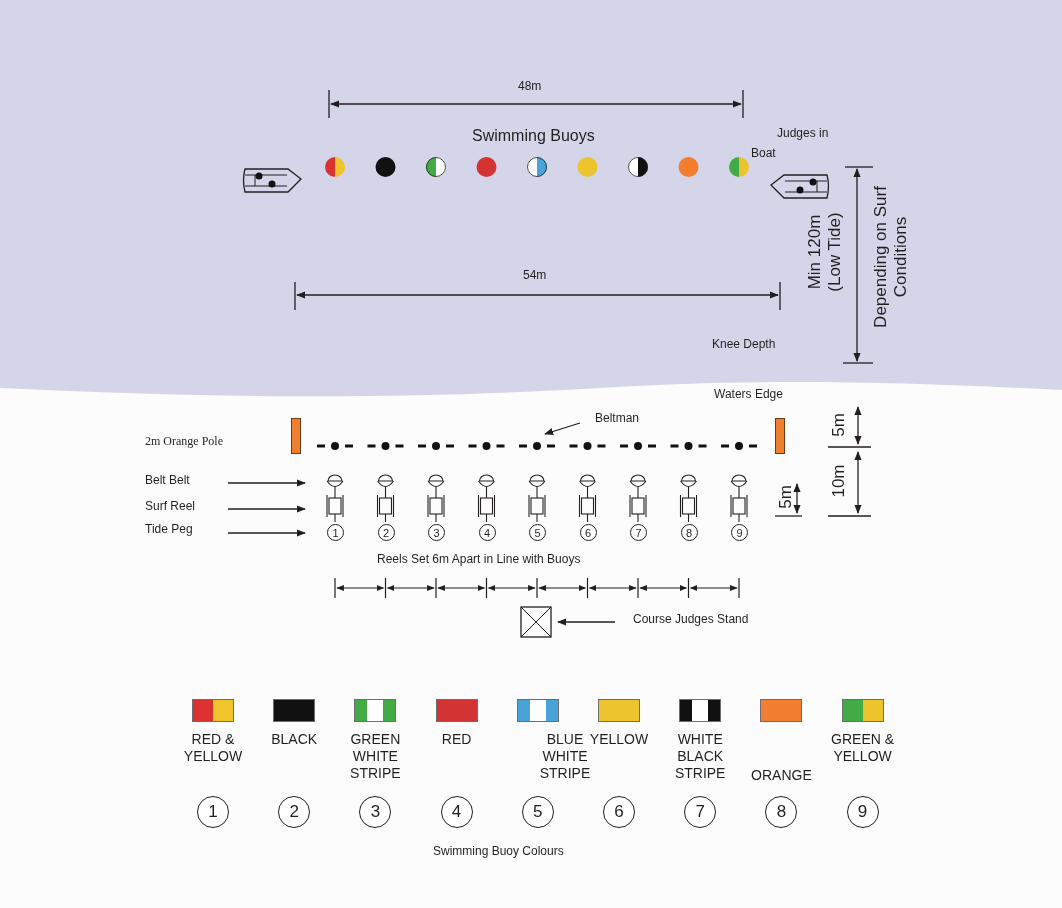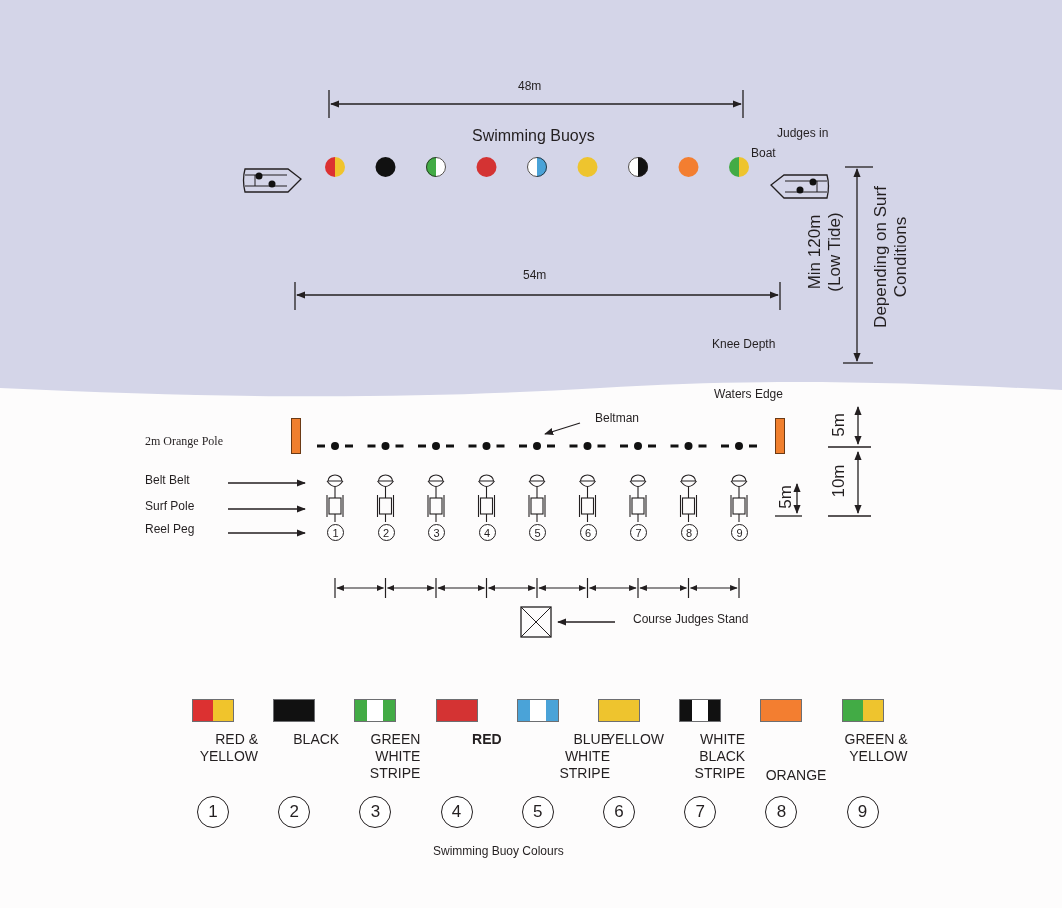--- a/index.html
+++ b/index.html
@@ -1,19 +1,19 @@
 <!DOCTYPE html>
 <html><head>
 <meta charset="utf-8">
 <style>
   html,body{margin:0;padding:0;}
   body{width:1062px;height:908px;position:relative;overflow:hidden;background:#fdfcfc;font-family:"Liberation Sans","DejaVu Sans",sans-serif;color:#231f20;}
   #scene{position:absolute;left:0;top:0;width:1062px;height:908px;}
   .lbl{position:absolute;white-space:nowrap;font-size:12px;color:#231f20;line-height:1.1;}
-  .lbl-sm{position:absolute;font-size:14px;color:#231f20;line-height:17px;text-align:right;text-transform:uppercase;width:90px;}
+  .lbl-sm{position:absolute;font-size:14px;color:#231f20;line-height:17px;text-align:center;text-transform:uppercase;width:90px;}
   .num-circle{position:absolute;width:32px;height:32px;border:1.3px solid #231f20;border-radius:50%;display:flex;align-items:center;justify-content:center;font-size:17px;box-sizing:border-box;background:#fff;}
   .swatch{position:absolute;width:42px;height:23px;border:1px solid #6d6e71;box-sizing:border-box;}
   .vert{position:absolute;transform-origin:left top;transform:rotate(-90deg);white-space:nowrap;font-size:17px;line-height:20px;text-align:center;}
 </style>
 </head>
 <body>
 
 <div id="scene">
 
   <svg id="bg" width="1062" height="908" style="position:absolute;left:0;top:0;">
@@ -307,25 +307,26 @@
   <div class="vert" style="left:871px;top:347px;width:180px;">
     <div>Depending on Surf</div>
     <div>Conditions</div>
   </div>
   <span class="lbl" style="left:712px;top:338px;">Knee Depth</span>
   <span class="lbl" style="left:714px;top:368px;margin-top:20px;">Waters Edge</span>
 
   <span class="lbl" style="left:595px;top:412px;">Beltman</span>
   <span class="lbl" style="left:145px;top:435px;font-family:Liberation Serif, serif;">2m Orange Pole</span>
   <span class="lbl" style="left:145px;top:474px;">Belt Belt</span>
-  <span class="lbl" style="left:145px;top:500px;">Surf Pole</span>
-  <span class="lbl" style="left:145px;top:523px;">Reel Peg</span>
+  <span class="lbl" style="left:145px;top:500px;">Surf Reel</span>
+  <span class="lbl" style="left:145px;top:523px;">Tide Peg</span>
   <div class="vert" style="left:829px;top:440px;width:30px;">5m</div>
   <div class="vert" style="left:829px;top:501px;width:40px;">10m</div>
   <div class="vert" style="left:776px;top:512px;width:30px;">5m</div>
+  <span class="lbl" style="left:377px;top:553px;">Reels Set 6m Apart in Line with Buoys</span>
   <span class="lbl" style="left:633px;top:613px;">Course Judges Stand</span>
 
   <div id="pegs">
       <div class="num-circle" style="left: 327px; top: 524px; width: 17px; height: 17px; font-size: 11px;">1</div>
       <div class="num-circle" style="left: 377.5px; top: 524px; width: 17px; height: 17px; font-size: 11px;">2</div>
       <div class="num-circle" style="left: 428px; top: 524px; width: 17px; height: 17px; font-size: 11px;">3</div>
       <div class="num-circle" style="left: 478.5px; top: 524px; width: 17px; height: 17px; font-size: 11px;">4</div>
       <div class="num-circle" style="left: 529px; top: 524px; width: 17px; height: 17px; font-size: 11px;">5</div>
       <div class="num-circle" style="left: 579.5px; top: 524px; width: 17px; height: 17px; font-size: 11px;">6</div>
       <div class="num-circle" style="left: 630px; top: 524px; width: 17px; height: 17px; font-size: 11px;">7</div>
@@ -346,21 +347,21 @@
       </div>
       <div class="num-circle" style="left: 278.2px; top: 796px;">2</div>
       <div class="swatch" style="left: 354.4px; top: 699px; background: linear-gradient(90deg, rgb(66, 171, 69) 30%, rgb(255, 255, 255) 30%, rgb(255, 255, 255) 70%, rgb(66, 171, 69) 70%);"></div>
       <div class="lbl-sm" style="left: 330.4px; top: 731px;">
         <div>GREEN</div>
         <div>WHITE</div>
         <div>STRIPE</div>
       </div>
       <div class="num-circle" style="left: 359.4px; top: 796px;">3</div>
       <div class="swatch" style="left: 435.6px; top: 699px; background: rgb(212, 51, 51);"></div>
-      <div class="lbl-sm" style="left: 411.6px; top: 731px; font-weight: bold;">
+      <div class="lbl-sm" style="left: 411.6px; top: 731px;">
         <div>RED</div>
       </div>
       <div class="num-circle" style="left: 440.6px; top: 796px;">4</div>
       <div class="swatch" style="left: 516.8px; top: 699px; background: linear-gradient(90deg, rgb(74, 163, 216) 30%, rgb(255, 255, 255) 30%, rgb(255, 255, 255) 70%, rgb(74, 163, 216) 70%);"></div>
       <div class="lbl-sm" style="left: 520px; top: 731px;">
         <div>BLUE</div>
         <div>WHITE</div>
         <div>STRIPE</div>
       </div>
       <div class="num-circle" style="left: 521.8px; top: 796px;">5</div>

